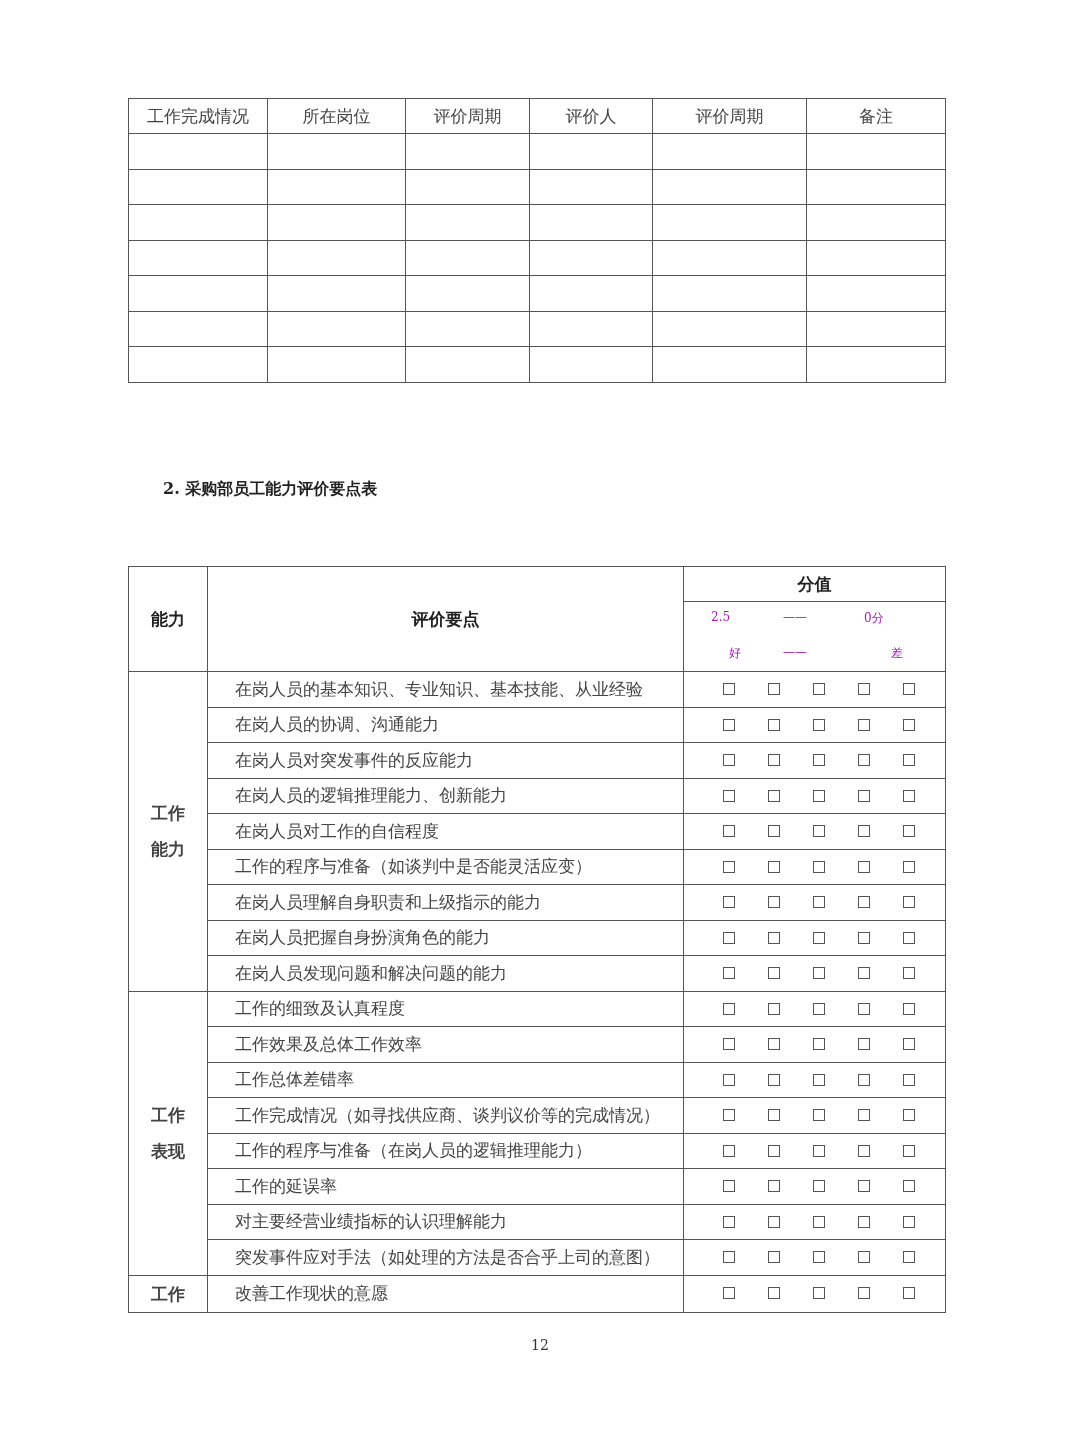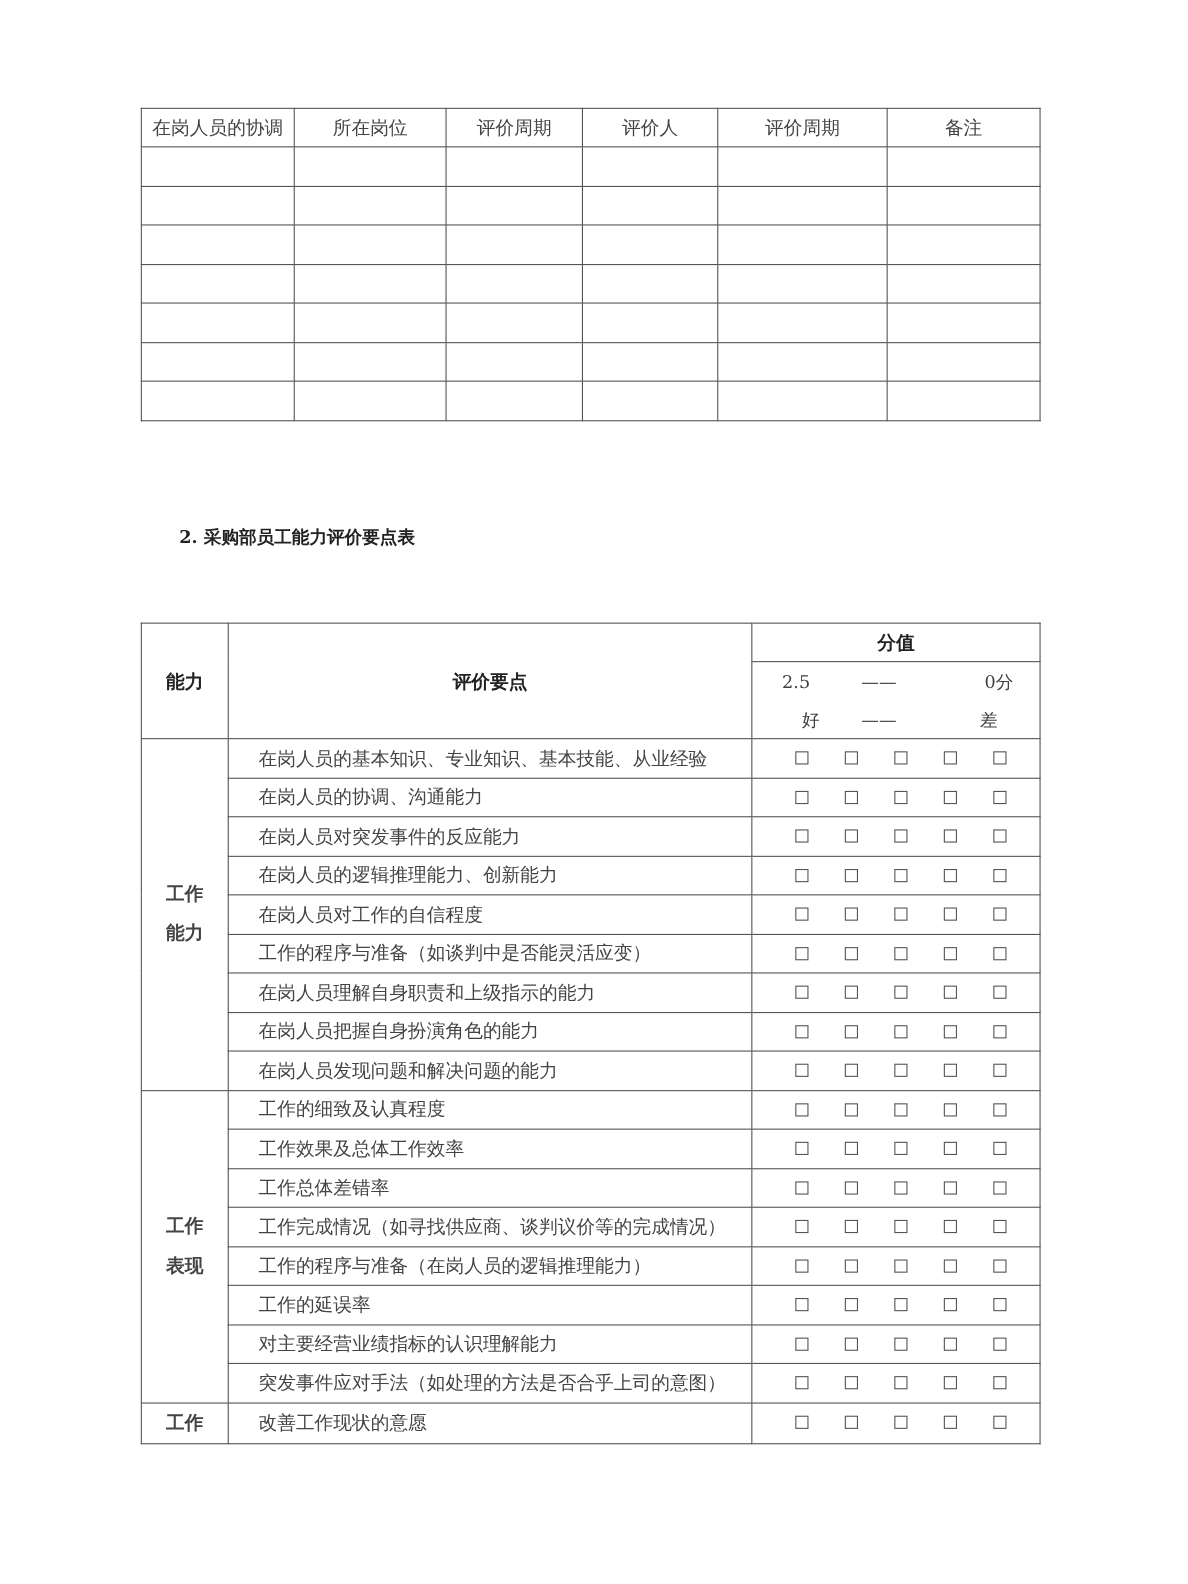--- a/index.html
+++ b/index.html
@@ -17,21 +17,21 @@
   .section-heading { position: absolute; left: 163px; top: 479px; font-size: 16px; font-weight: bold; color: #222; }
   .table-caption { position: absolute; left: 0; width: 1080px; top: 536px; text-align: center; font-size: 16px; font-weight: bold; color: #222; }
 
   
   #t2 { left: 128px; top: 566px; width: 817px; }
   #t2 td { font-size: 17px; color: #444; }
   #t2 .hdr-cat { text-align: center; font-weight: bold; color: #222; }
   #t2 .hdr-point { text-align: center; font-weight: bold; color: #222; }
   #t2 .hdr-score { text-align: center; font-weight: bold; color: #222; height: 34px; }
   #t2 .scale { height: 69px; position: relative; }
-  .scale-row { position: absolute; left: 0; right: 0; height: 34px; font-size: 16px; color: #404040; }
+  .scale-row { position: absolute; left: 0; right: 0; height: 34px; font-size: 12px; color: #a21caf; }
   .scale-row span { position: absolute; top: 8px; }
   .cat { text-align: center; font-weight: bold; color: #222; line-height: 36px; font-size: 17px; }
   .point { padding-left: 27px !important; height: 34.5px; white-space: nowrap; }
   .boxes { text-align: left; position: relative; }
   .box { position: absolute; top: 11px; width: 12px; height: 12px; border: 1.3px solid #555; box-sizing: border-box; }
 
   .page-number { position: absolute; left: 0; width: 1080px; top: 1337px; text-align: center; font-size: 14px; color: #333; }
 </style>
 </head>
 <body>
@@ -42,21 +42,21 @@
     <colgroup>
       <col style="width:139px">
         <col style="width:138px">
         <col style="width:124px">
       <col style="width:123px">
         <col style="width:154px">
         <col style="width:139px">
     </colgroup>
     <thead>
       <tr>
-        <th>在岗人员的协调</th>
+        <th>工作完成情况</th>
         <th>所在岗位</th>
         <th>评价周期</th>
         <th>评价人</th>
         <th>评价周期</th>
         <th>备注</th>
       </tr>
     </thead>
     <tbody id="t1-body">
         <tr>
           <td></td>
@@ -129,21 +129,21 @@
       <tr>
         <td rowspan="2" class="hdr-cat">能力</td>
         <td rowspan="2" class="hdr-point">评价要点</td>
         <td class="hdr-score">分值</td>
       </tr>
       <tr>
         <td class="scale">
           <div class="scale-row" style="top:0;">
             <span style="left:27px;">2.5</span>
             <span style="left:99px;">——</span>
-            <span style="left:211px;">0分</span>
+            <span style="left:180px;">0分</span>
           </div>
           <div class="scale-row" style="top:35px;">
             <span style="left:45px;">好</span>
             <span style="left:99px;">——</span>
             <span style="left:207px;">差</span>
           </div>
         </td>
       </tr>
     </thead>
     <tbody id="t2-body">
@@ -334,13 +334,14 @@
             <span class="box" style="left: 39px;"></span>
             <span class="box" style="left: 84px;"></span>
             <span class="box" style="left: 129px;"></span>
             <span class="box" style="left: 174px;"></span>
             <span class="box" style="left: 219px;"></span>
           </td>
         </tr>
       </tbody>
   </table>
 
+  <div class="page-number">12</div>
 </div>
 
 </body></html>

